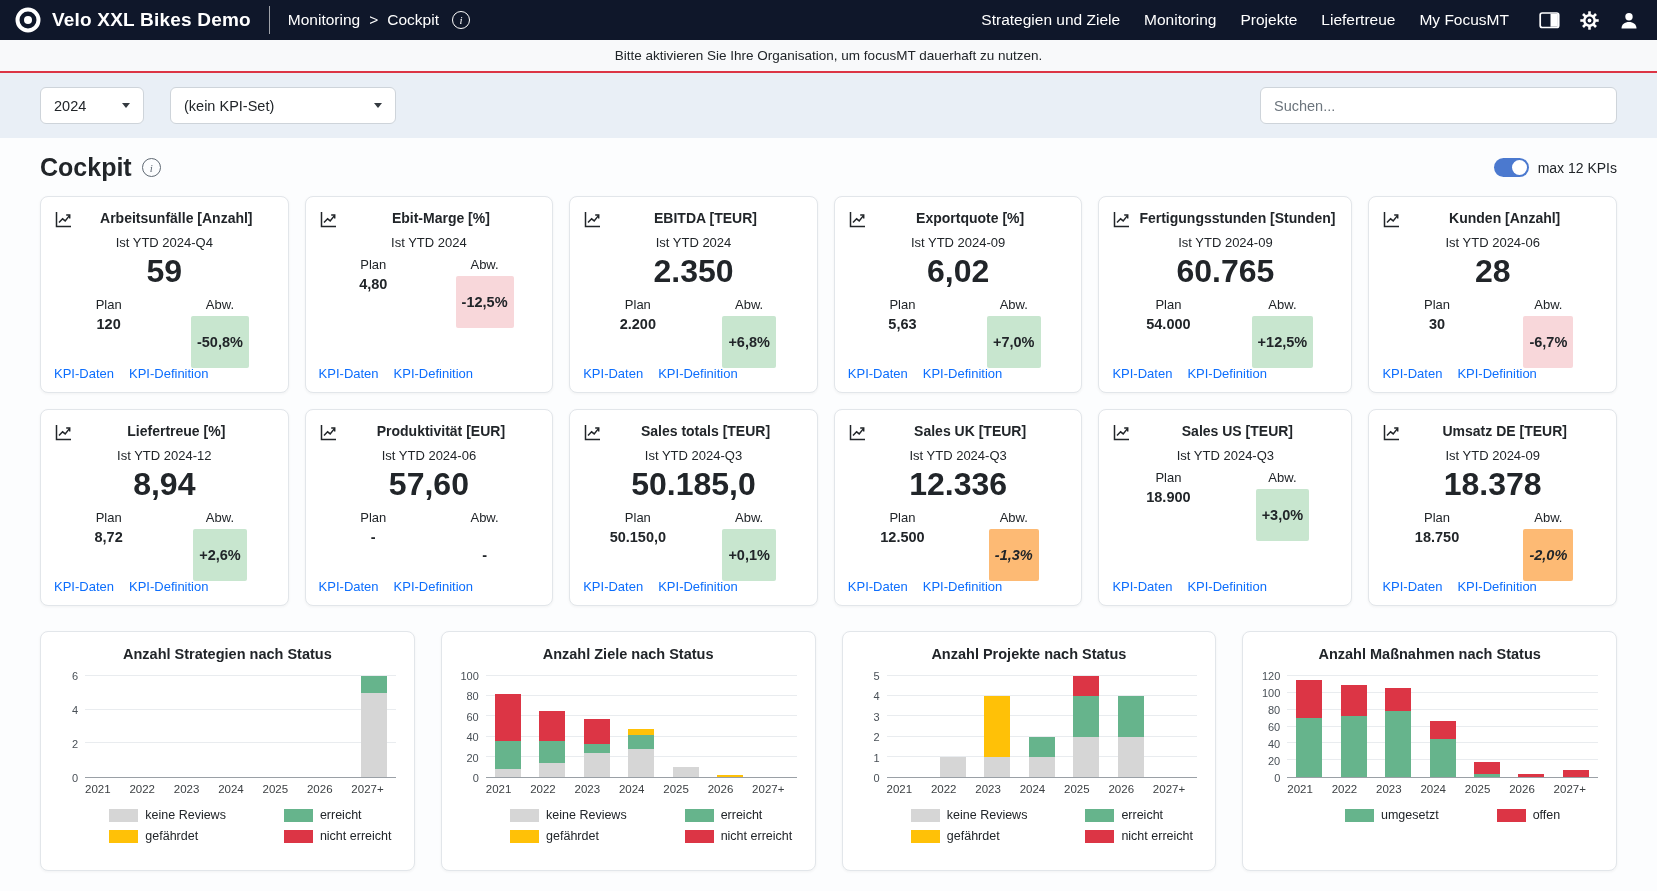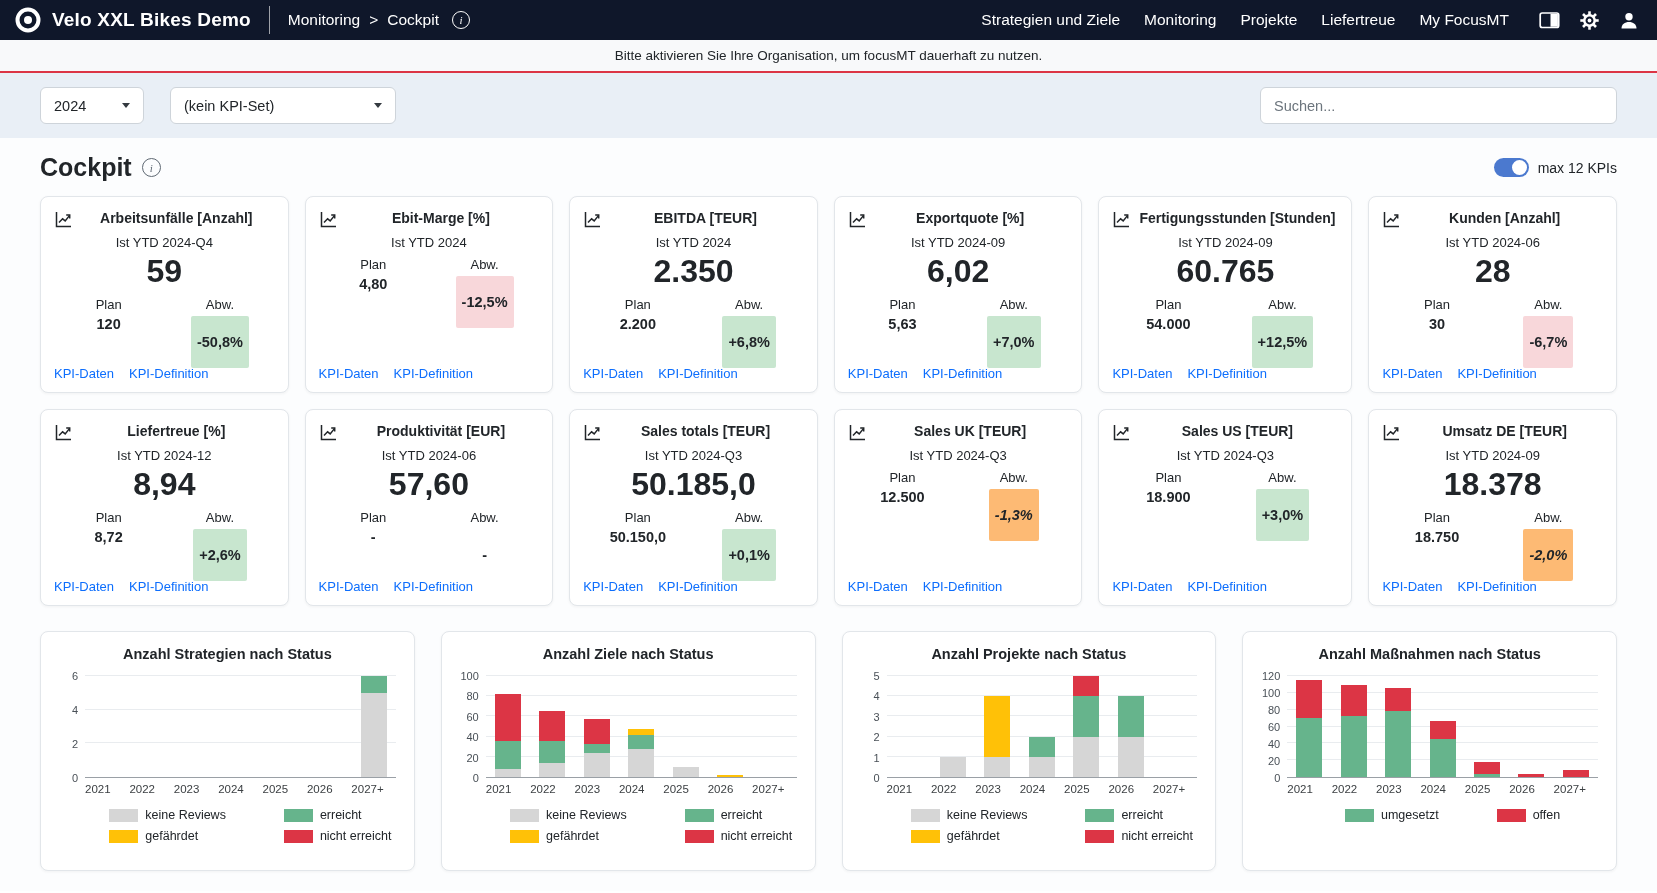--- a/index.html
+++ b/index.html
@@ -383,20 +383,21 @@
         </div>
       </div>
       <div class="kpi-card">
         <span class="kpi-icon"><svg width="19" height="19" viewBox="0 0 19 19" fill="none" stroke="#212529" stroke-width="1.5">
             <path d="M2.5 2v14.5h14.5"></path>
             <path d="M5 12.5l3.6-3.7 2.6 2.1 4.4-5.5"></path>
             <path d="M12.2 5h3.5v3.5"></path>
           </svg></span>
         <div class="kpi-title">Sales UK [TEUR]</div>
         <div class="kpi-period">Ist YTD 2024-Q3</div>
+        <div class="kpi-value">12.336</div>
         <div class="kpi-pa">
           <div class="pa-col">
             <div class="pa-label">Plan</div>
             <div class="pa-value">12.500</div>
           </div>
           <div class="pa-col">
             <div class="pa-label">Abw.</div>
             <div class="pa-value"><span class="abw-badge abw-warn">-1,3%</span></div>
           </div>
         </div>

